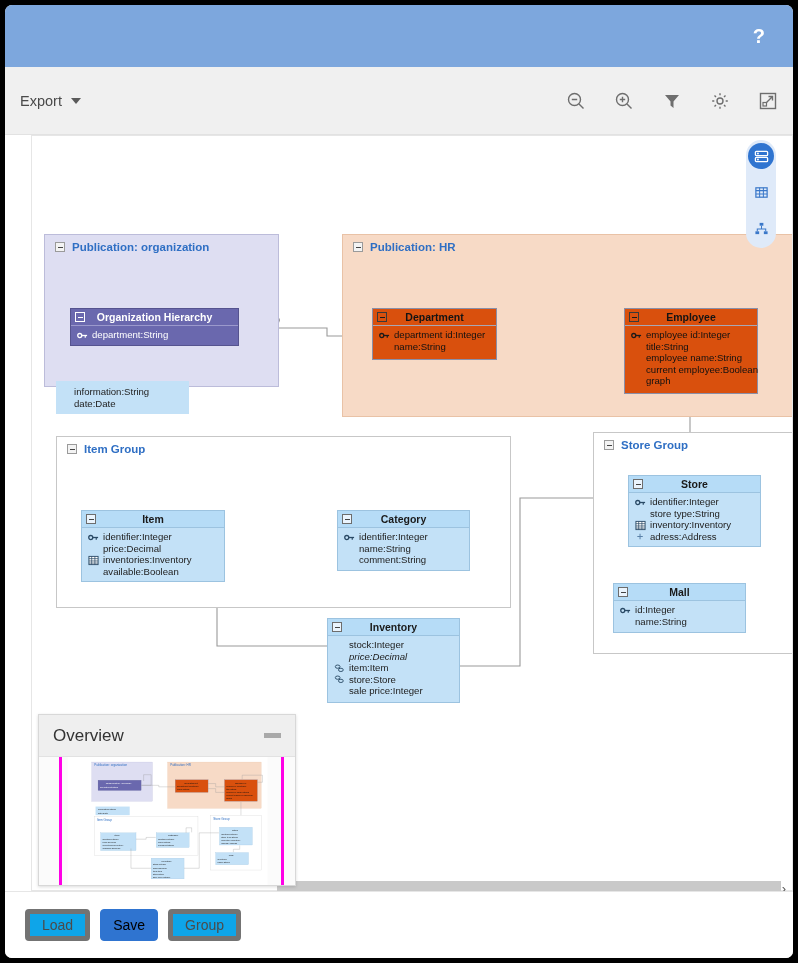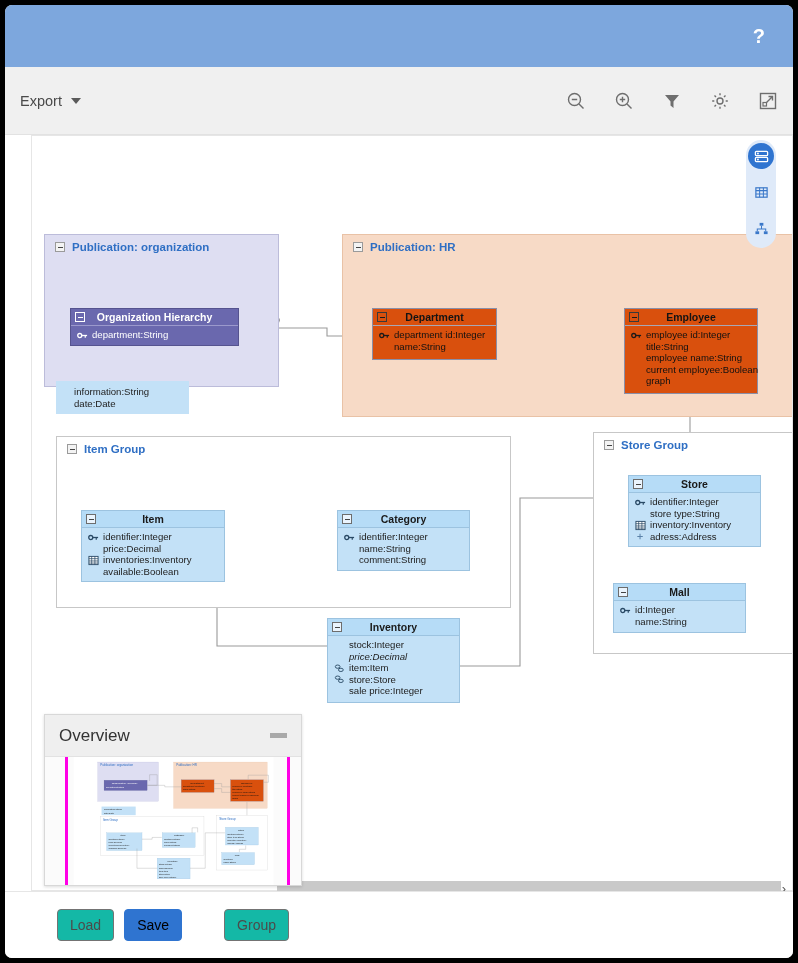--- a/index.html
+++ b/index.html
@@ -165,21 +165,21 @@
   
   .note {
     position: absolute;
     background: #c3e1f7;
     padding: 5px 6px 6px 18px;
   }
   .note div { font-size: 9.6px; line-height: 11.8px; color: #222; white-space: nowrap; }
 
   
   .overview {
-    position: absolute; left: 12px; top: 578px;
+    position: absolute; left: 6px; top: 578px;
     width: 258px; height: 172px;
     background: #ffffff;
     border: 1px solid #d8d8d8;
     box-shadow: 0 1px 3px rgba(0,0,0,.14);
     z-index: 9;
     overflow: hidden;
   }
   .ov-head {
     height: 42px; background: #efefef;
     display: flex; align-items: center; padding: 0 14px;
@@ -219,21 +219,21 @@
     padding: 0 20px;
   }
   .btn {
     min-width: 52px; height: 32px;
     border-radius: 4px;
     font-size: 14px;
     display: flex; align-items: center; justify-content: center;
     padding: 0 12px;
     cursor: pointer;
   }
-  .btn-outline { background:#14b8a6; border:1px solid #737373; color:#4b4b4b;margin-left:32px; }
+  .btn-outline { background:#0ea5e9; border:5px solid #737373; color:#4b4b4b; }
   .btn-primary { background:#2f74d0; border:1px solid #2f74d0; color:#000000; }
 </style>
 </head>
 <body>
 
 <div id="app">
 
   <div class="titlebar">
     <div class="help">?</div>
   </div>

